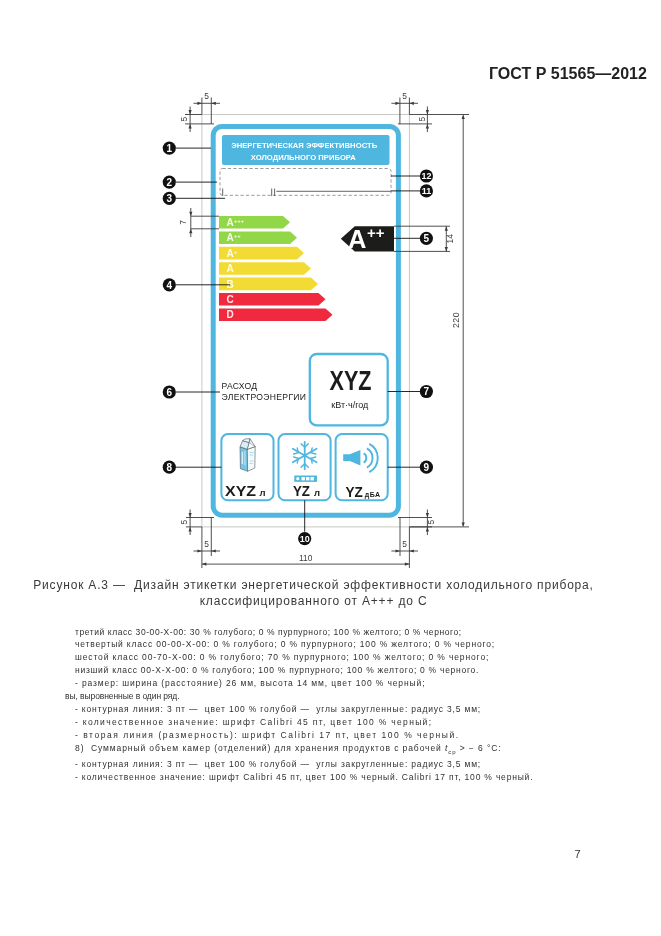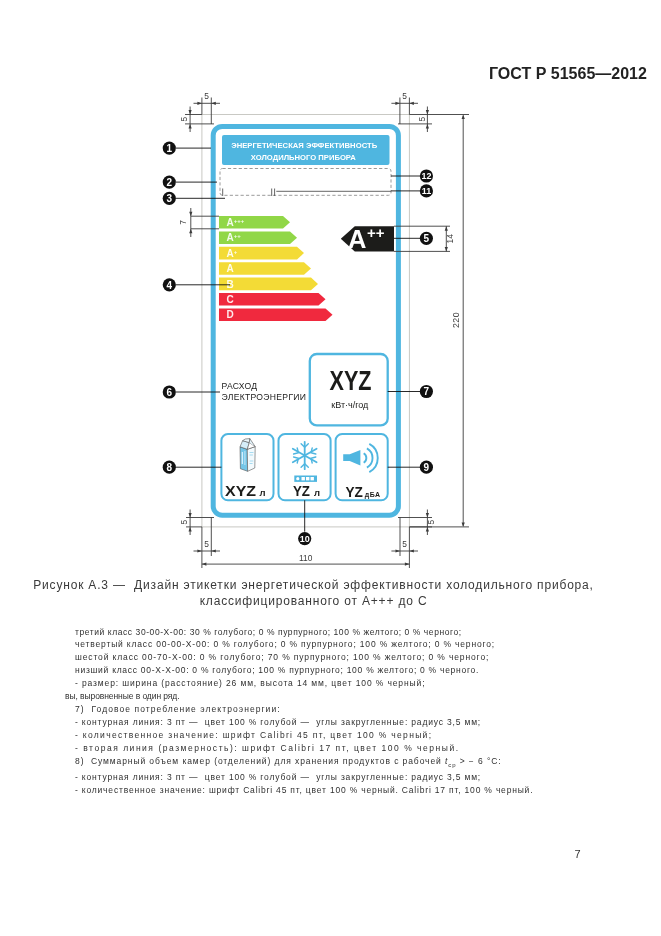--- a/index.html
+++ b/index.html
@@ -323,21 +323,20 @@
 
 <div class="abs" id="caption">Рисунок А.3 —&nbsp; Дизайн этикетки энергетической эффективности холодильного прибора,<br>классифицированного от А+++ до С</div>
 
 <div class="abs" id="body">
 <div style="letter-spacing:0.57px">третий класс 30-00-Х-00: 30 % голубого; 0 % пурпурного; 100 % желтого; 0 % черного;</div>
 <div style="letter-spacing:0.83px">четвертый класс 00-00-Х-00: 0 % голубого; 0 % пурпурного; 100 % желтого; 0 % черного;</div>
 <div style="letter-spacing:0.87px">шестой класс 00-70-Х-00: 0 % голубого; 70 % пурпурного; 100 % желтого; 0 % черного;</div>
 <div style="letter-spacing:0.73px">низший класс 00-Х-Х-00: 0 % голубого; 100 % пурпурного; 100 % желтого; 0 % черного.</div>
 <div style="letter-spacing:0.88px">- размер: ширина (расстояние) 26 мм, высота 14 мм, цвет 100 % черный;</div>
 <div class="cont" style="letter-spacing:-0.08px">вы, выровненные в один ряд.</div>
-<div style="letter-spacing:1.06px">7)&nbsp; Годовое потребление электроэнергии:</div>
 <div style="letter-spacing:0.83px">- контурная линия: 3 пт —&nbsp; цвет 100 % голубой —&nbsp; углы закругленные: радиус 3,5 мм;</div>
 <div style="letter-spacing:1.32px">- количественное значение: шрифт Calibri 45 пт, цвет 100 % черный;</div>
 <div style="letter-spacing:1.52px">- вторая линия (размерность): шрифт Calibri 17 пт, цвет 100 % черный.</div>
 <div style="letter-spacing:0.91px">8)&nbsp; Суммарный объем камер (отделений) для хранения продуктов с рабочей <i>t</i><sub>ср</sub> &gt; − 6 °С:</div>
 <div style="letter-spacing:0.83px">- контурная линия: 3 пт —&nbsp; цвет 100 % голубой —&nbsp; углы закругленные: радиус 3,5 мм;</div>
 <div style="letter-spacing:0.81px">- количественное значение: шрифт Calibri 45 пт, цвет 100 % черный. Calibri 17 пт, 100 % черный.</div>
 </div>
 
 <div class="abs" id="pageno">7</div>
 </div>

